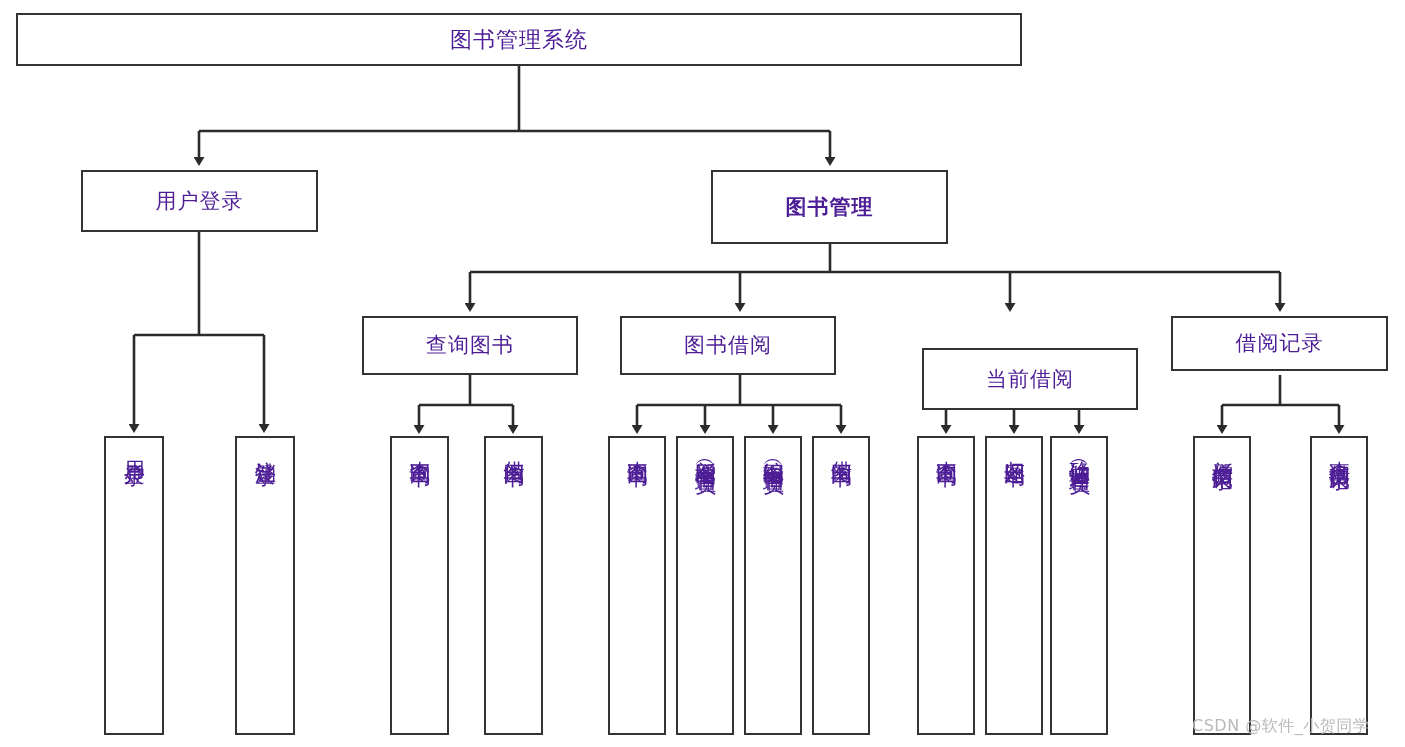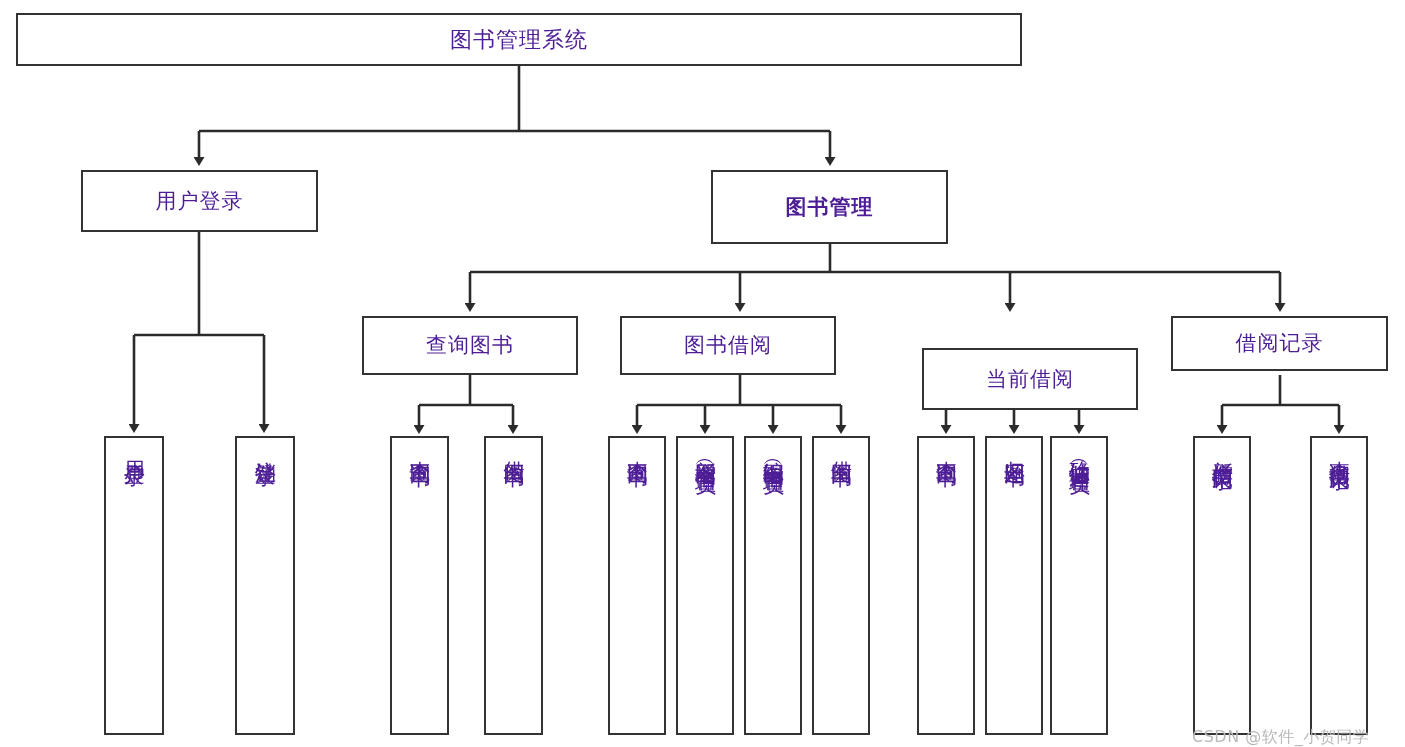--- a/index.html
+++ b/index.html
@@ -187,15 +187,15 @@
     <span class="lbl">确认归还（管理员）</span>
   </div>
 
   <div class="node leaf" style="left:1193px; top:436px; width:58px; height:299px;">
     <span class="lbl">新增借阅记录</span>
   </div>
   <div class="node leaf" style="left:1310px; top:436px; width:58px; height:299px;">
     <span class="lbl">查询借阅记录</span>
   </div>
 
-  <div class="watermark" style="left:1192px; top:716px;margin-top:11px;">CSDN @软件_小贺同学</div>
+  <div class="watermark" style="left:1192px; top:716px;">CSDN @软件_小贺同学</div>
 
 </div>
 
 </body></html>

